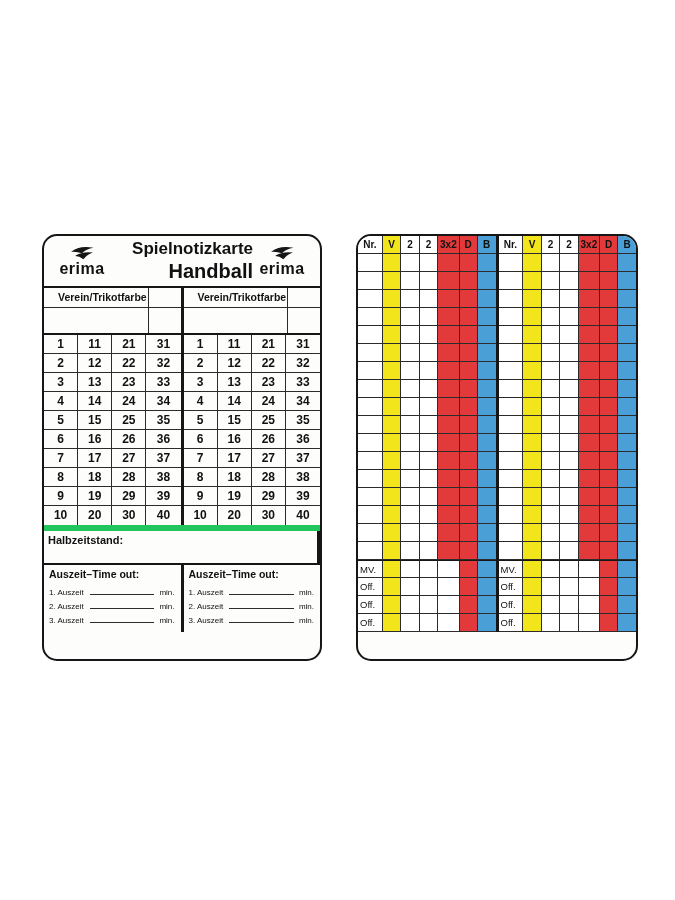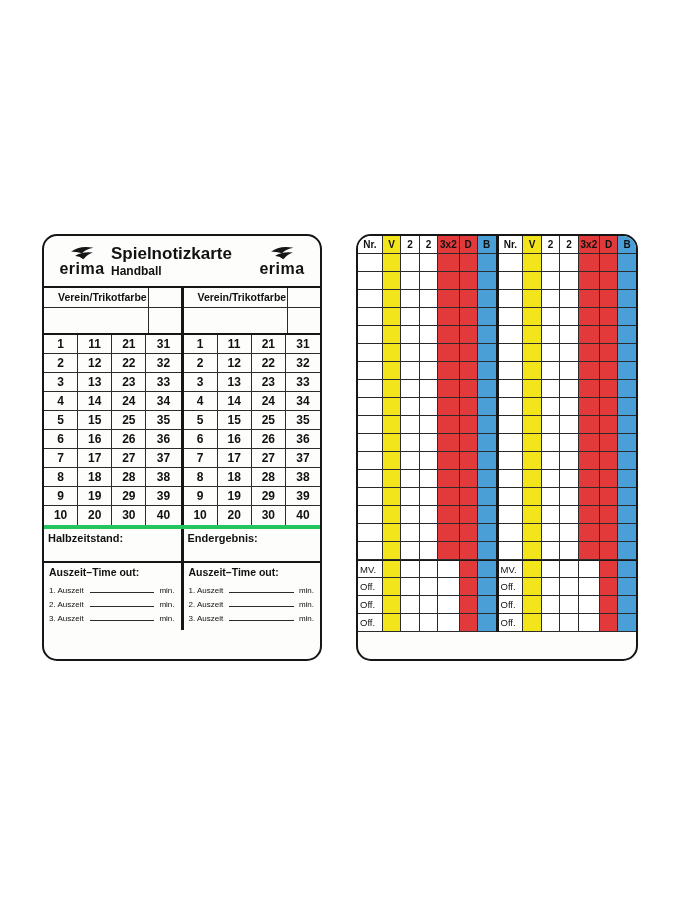--- a/index.html
+++ b/index.html
@@ -14,41 +14,41 @@
     box-sizing:border-box;
   }
   #left-card{left:42px;width:280px;}
   #right-card{left:356px;width:282px;}
 
   
   .lc-header{height:50px;display:flex;align-items:center;justify-content:space-between;padding:0 9px;}
   .logo{display:flex;flex-direction:column;align-items:center;width:58px;}
   .logo svg{width:38px;height:15px;display:block;}
   .wordmark{font-weight:bold;font-size:16px;letter-spacing:0.5px;line-height:1;margin-top:1px;}
-  .lc-title{text-align:left;font-weight:bold;line-height:1.2;flex:1;}
+  .lc-title{text-align:right;font-weight:bold;line-height:1.2;flex:1;}
   .lc-title .t1{font-size:17px;}
-  .lc-title .t2{font-size:12px;}
+  .lc-title .t2{font-size:20px;}
 
   .lc-teams{display:flex;border-top:2px solid #161616;}
   .lc-half{flex:1;min-width:0;}
   .vdiv{width:3px;background:#161616;flex:0 0 3px;}
   .vt-row{height:19px;display:flex;border-bottom:1px solid #2b2b2b;}
   .vt-label{flex:1;font-weight:bold;font-size:10.5px;line-height:19px;padding-left:14px;border-right:1px solid #2b2b2b;white-space:nowrap;overflow:hidden;}
   .vt-narrow{flex:0 0 32px;}
   .vt-empty{height:25px;display:flex;border-bottom:2px solid #161616;}
   .vt-empty .fill{flex:1;border-right:1px solid #2b2b2b;}
   .num-grid{display:grid;grid-template-columns:repeat(4,1fr);grid-auto-rows:19px;}
   .num-cell{
     border-right:1px solid #2b2b2b;border-bottom:1px solid #2b2b2b;
     font-weight:bold;font-size:12px;text-align:center;line-height:19px;
   }
   .num-cell.lastcol{border-right:none;}
   .num-cell.lastrow{border-bottom:none;}
 
-  .lc-score{display:flex;height:32px;border-top:4px solid #22c55e;}
+  .lc-score{display:flex;height:32px;border-top:6px solid #22c55e;}
   .lc-score .half{flex:1;font-weight:bold;font-size:11px;padding:3px 0 0 4px;box-sizing:border-box;}
 
   .lc-timeout{display:flex;height:67px;border-top:2px solid #161616;}
   .to-half{flex:1;padding:3px 6px 0 5px;box-sizing:border-box;min-width:0;}
   .to-header{font-weight:bold;font-size:10.5px;margin-bottom:3px;}
   .to-row{display:flex;align-items:flex-end;height:14px;font-size:8px;}
   .to-label{white-space:nowrap;}
   .to-line{flex:1;border-bottom:1px solid #2b2b2b;margin:0 5px 2px 6px;height:1px;}
   .to-min{white-space:nowrap;}
 
@@ -194,21 +194,20 @@
           <div class="num-cell lastrow">20</div>
           <div class="num-cell lastrow">30</div>
           <div class="num-cell lastcol lastrow">40</div>
         </div>
       </div>
     </div>
 
   <div class="lc-score">
     <div class="half">Halbzeitstand:</div>
     <div class="vdiv"></div>
-    <div class="half">Endergebnis:</div>
   </div>
 
   <div class="lc-timeout" id="timeout-section">
       <div class="to-half">
         <div class="to-header">Auszeit–Time out:</div>
         <div class="to-row">
           <span class="to-label">1. Auszeit</span>
           <span class="to-line"></span>
           <span class="to-min">min.</span>
         </div>

